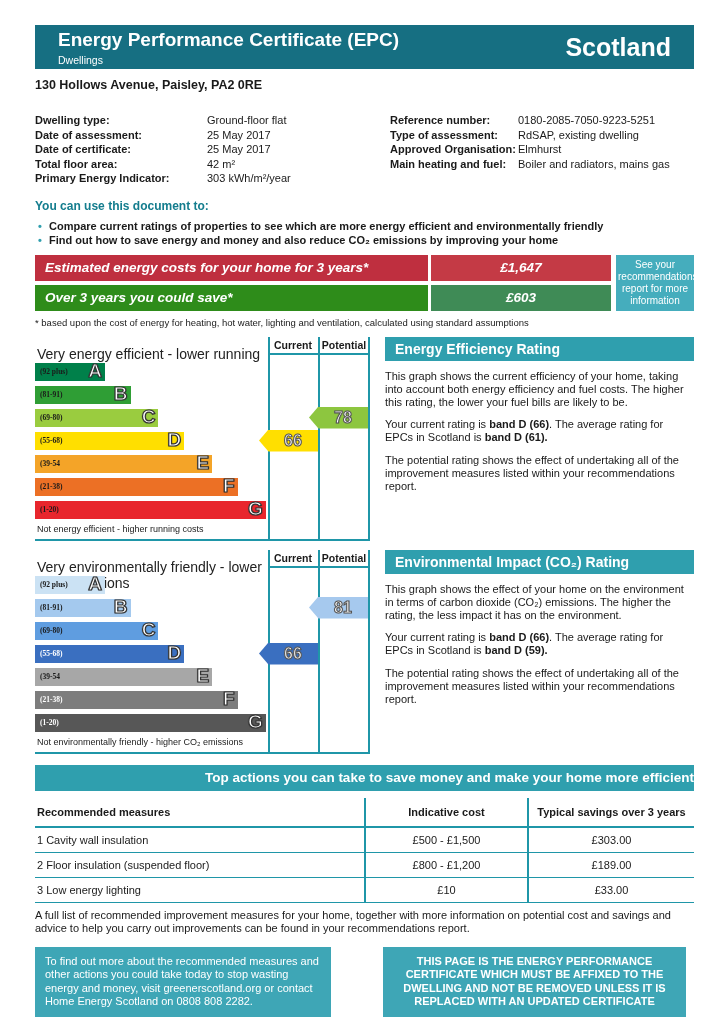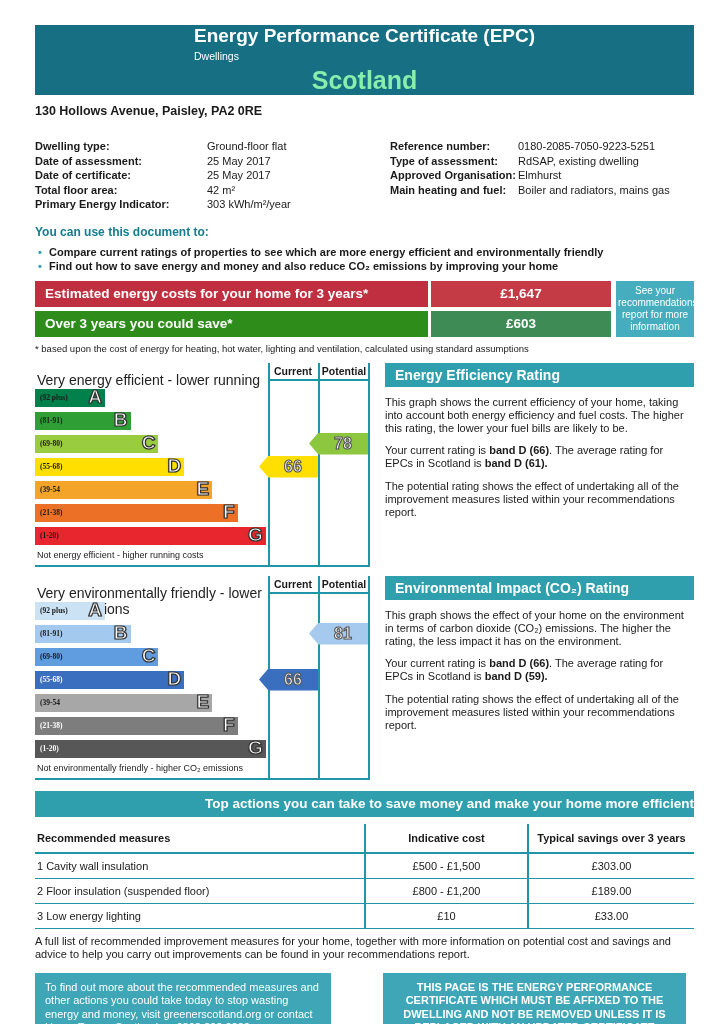--- a/index.html
+++ b/index.html
@@ -1,46 +1,46 @@
 <!DOCTYPE html>
 <html><head>
 <meta charset="utf-8">
 <style>
   * { box-sizing: border-box; margin: 0; padding: 0; }
   html,body { width:724px; height:1024px; background:#fff; overflow:hidden;
               font-family:"Liberation Sans", sans-serif; color:#1a1a1a; }
   .content { position:absolute; left:35px; top:25px; width:659px; }
 
   
-  .banner { background:#166f82; height:70px; display:flex; justify-content:space-between;
-            align-items:center; padding:0 23px;flex-direction:column; }
+  .banner { background:#166f82; height:44px; display:flex; justify-content:space-between;
+            align-items:center; padding:0 23px; }
   .banner-title { color:#fff; font-size:19px; font-weight:bold; line-height:22px; }
   .banner-sub { color:#fff; font-size:10.5px; margin-top:3px; }
-  .banner-region { color:#86efac; font-size:25px; font-weight:bold; }
+  .banner-region { color:#ffffff; font-size:25px; font-weight:bold; }
 
   .address { margin-top:9px; font-size:12.5px; font-weight:bold; }
 
   
   .details { margin-top:21px; display:flex; font-size:11px; line-height:14.5px; }
   .details-col.left { width:355px; }
   .details-col.right { flex:1; }
   .drow { display:flex; }
   .dlabel { font-weight:bold; }
   .left .dlabel { width:172px; flex:none; }
   .right .dlabel { width:128px; flex:none; }
   .dvalue { flex:1; }
 
   .use-heading { margin-top:13px; color:#147d8e; font-weight:bold; font-size:12px; }
   .bullets { margin-top:6px; }
   .bullet-row { display:flex; font-size:11px; font-weight:bold; line-height:14px; }
   .bullet-dot { color:#2f9fae; width:14px; padding-left:3px; flex:none; }
 
   
   .costs { margin-top:8px; display:flex; }
-  .cost-rows { width:664px; }
+  .cost-rows { width:664px;font-style:italic; }
   .cost-row { display:flex; height:26px; margin-bottom:4px; }
   .cost-label { flex:1; color:#fff; font-size:13.5px; font-weight:bold; line-height:26px;
                 padding-left:10px; margin-right:3px; }
   .cost-value { width:180px; flex:none; color:#fff; font-size:13.5px; font-weight:bold;
                 line-height:26px; text-align:center; }
   .cost-aside { width:78px; margin-left:5px; background:#45adbd; color:#fff; font-size:10px;
                 line-height:12px; text-align:center; padding:4px 2px; height:56px; }
   .footnote { margin-top:2px; font-size:9.5px; }
 
   

